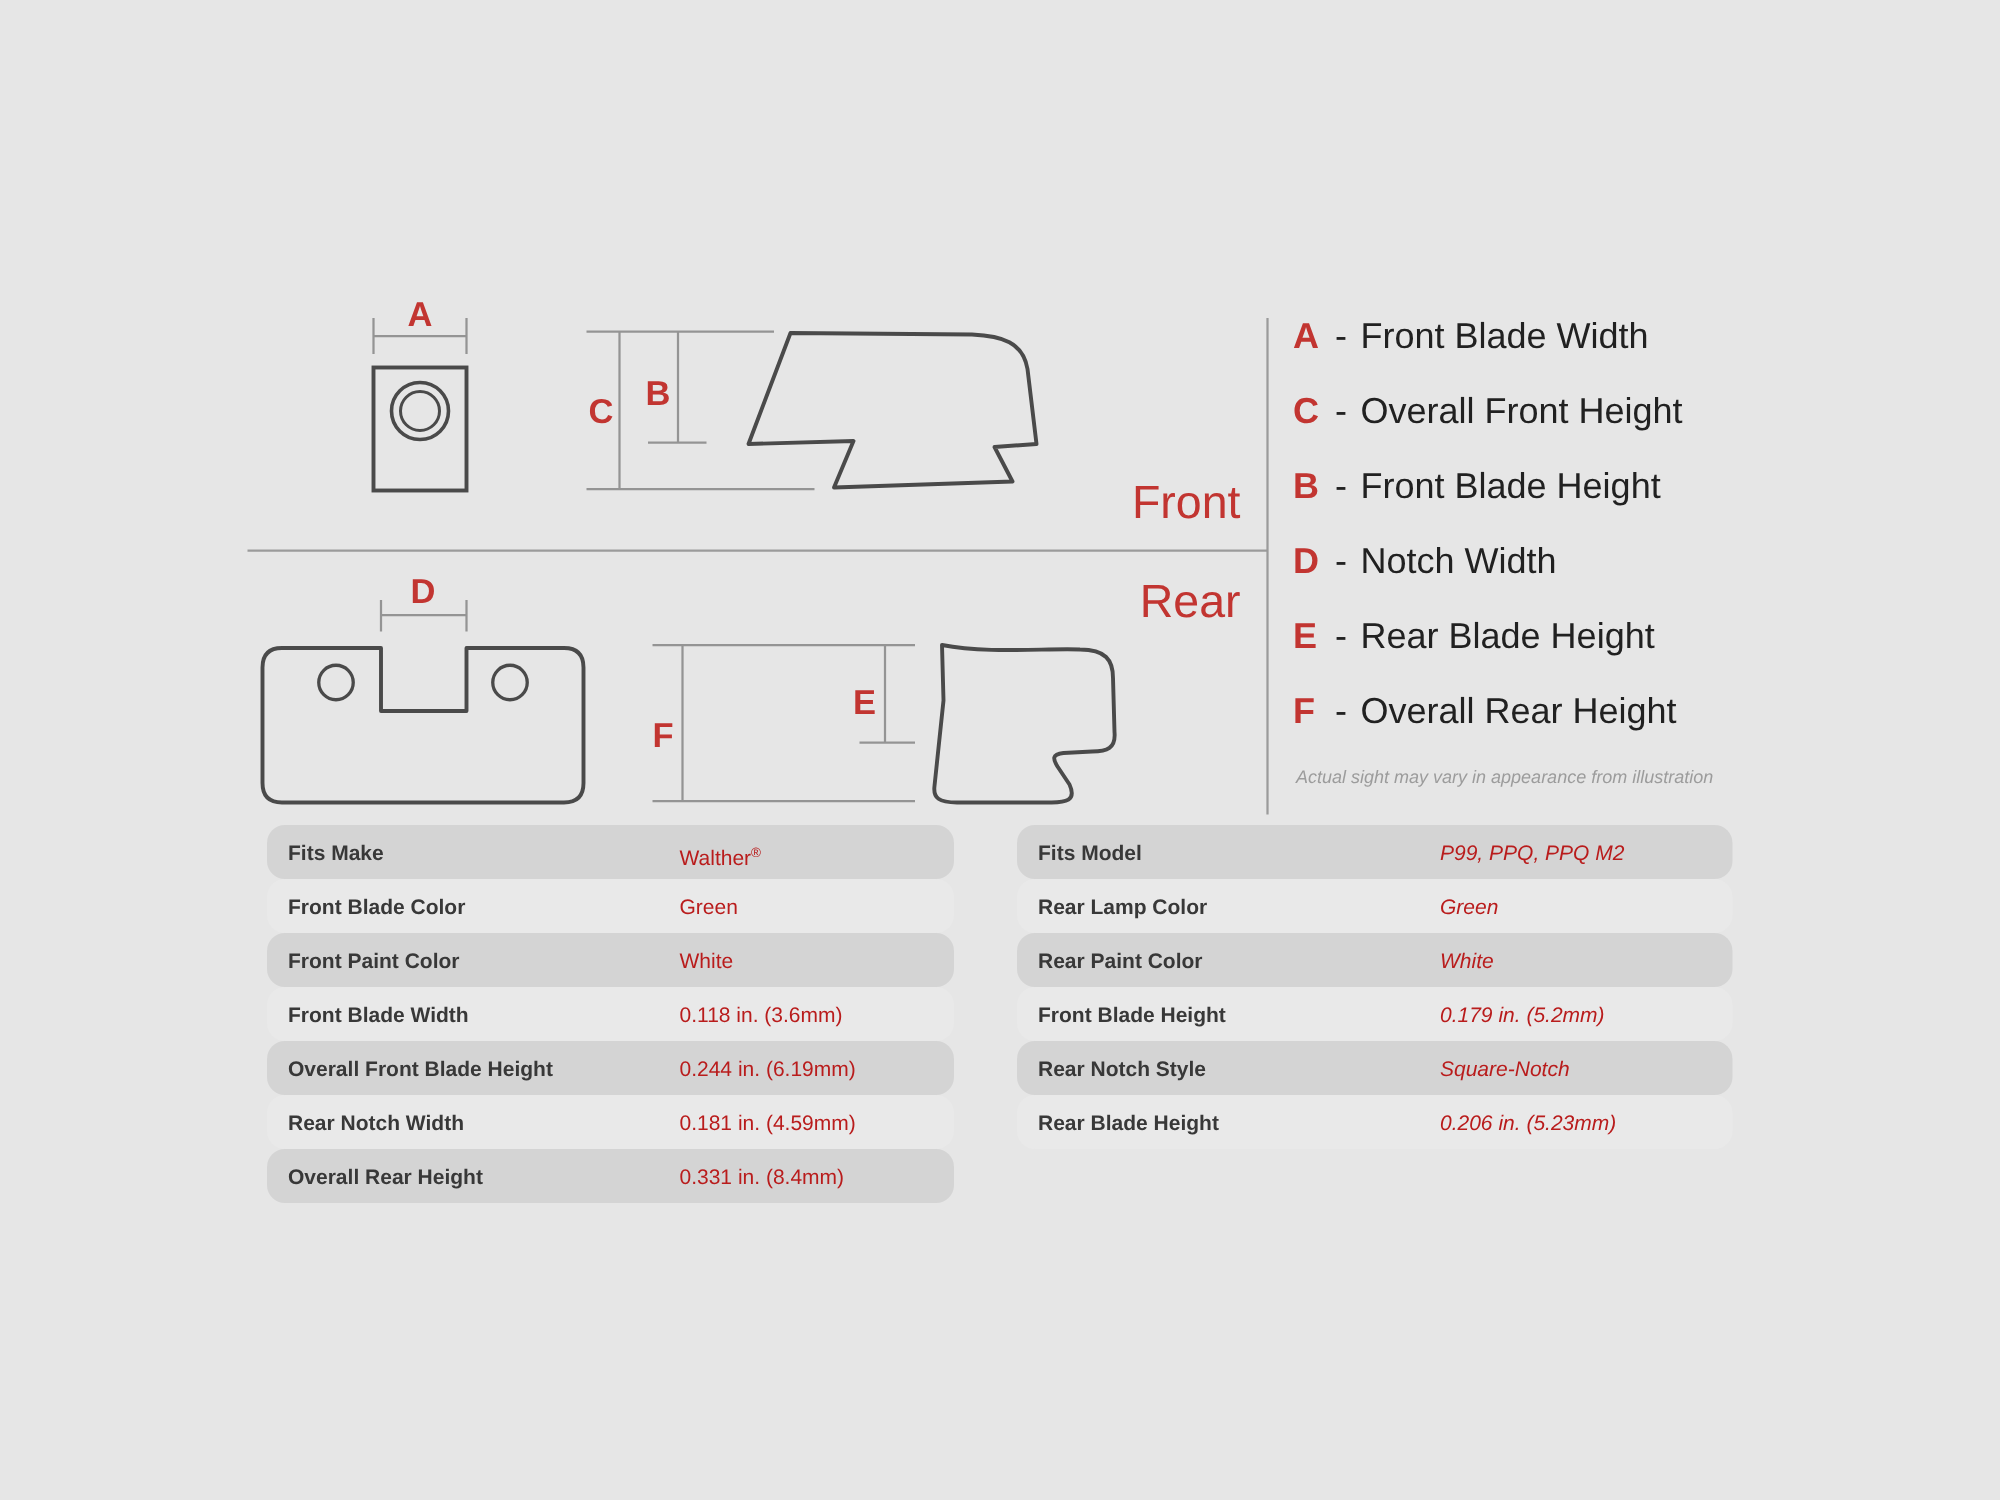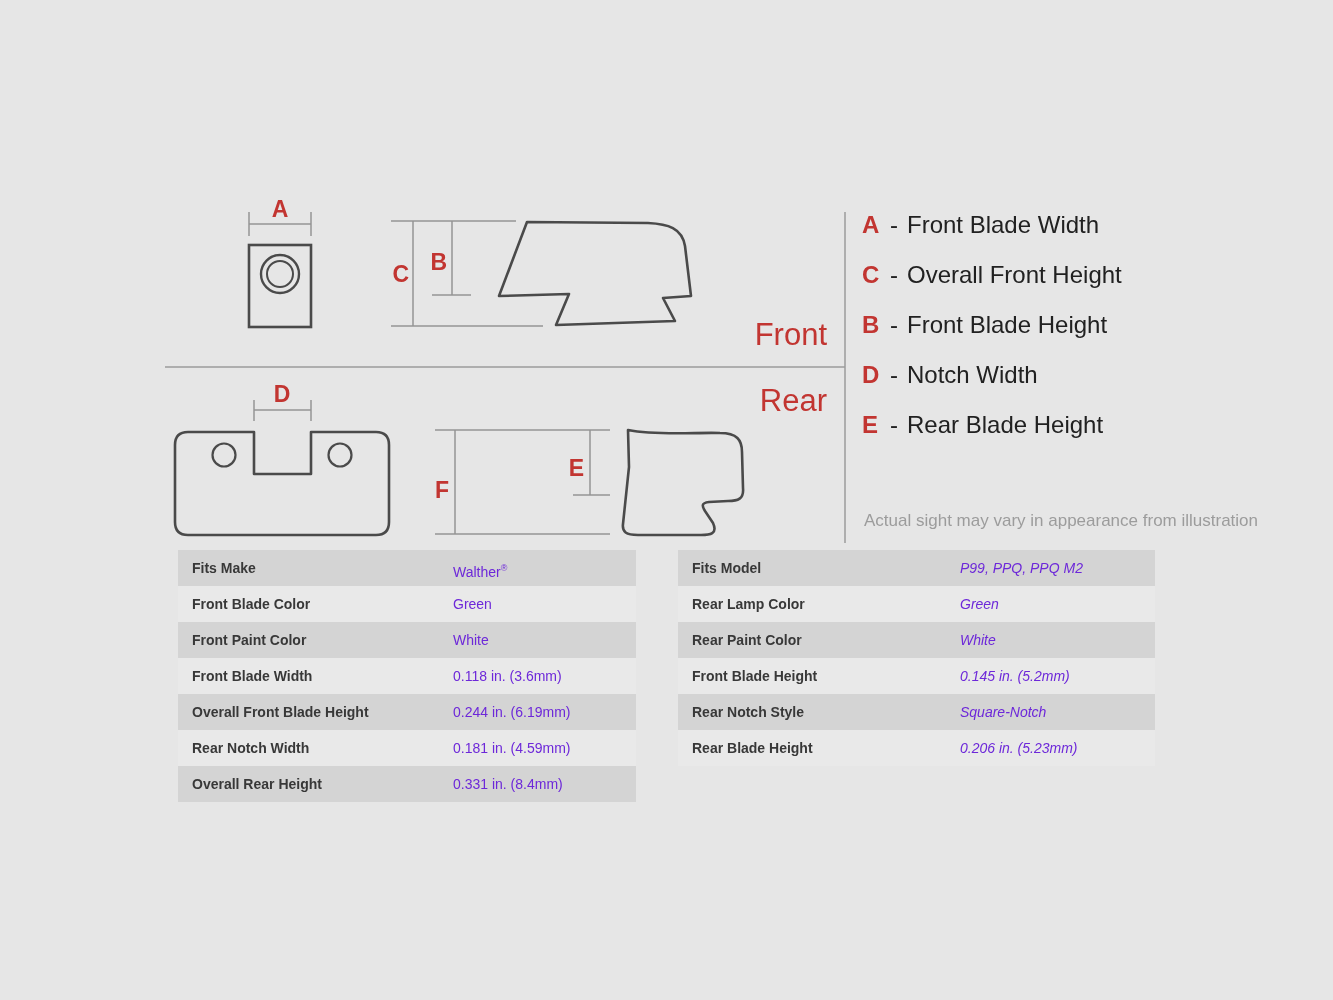--- a/index.html
+++ b/index.html
@@ -19,37 +19,37 @@
   .legend{position:absolute;left:862px;top:200px;width:320px;}
   .legend-row{
     height:50px;line-height:50px;
     font-size:24px;font-weight:500;color:#212121;
     white-space:nowrap;
   }
   .legend-letter{color:#c23531;font-weight:600;display:inline-block;min-width:26px;}
   .legend-dash{color:#212121;margin:0 9px 0 2px;}
   .legend-disclaimer{
     position:absolute;left:864px;top:511px;width:340px;
-    font-size:17px;color:#9c9c9c;white-space:nowrap;
+    font-size:12px;font-style:italic;color:#9c9c9c;white-space:nowrap;
   }
 
   
   .spec-table{position:absolute;top:550px;}
   .spec-table.left{left:178px;width:458px;}
   .spec-table.right{left:678px;width:477px;}
-  .spec-row{position:relative;height:36px;}
+  .spec-row{position:relative;height:36px;border-radius:12px;}
   .spec-row.shaded{background:#d4d4d4;}
   .spec-row.light{background:#e9e9e9;}
   .spec-label{
     position:absolute;left:14px;top:0;height:36px;line-height:36px;
     font-size:14px;font-weight:bold;color:#383838;white-space:nowrap;
   }
   .spec-value{
     position:absolute;top:0;height:36px;line-height:36px;
-    font-size:14px;color:#6d28d9;white-space:nowrap;
+    font-size:14px;color:#b91c1c;white-space:nowrap;
   }
   .spec-table.left  .spec-value{left:275px;}
   .spec-table.right .spec-value{left:282px;font-style:italic;}
   .spec-value sup{font-size:9px;}
 </style>
 </head>
 <body>
 
 <div class="stage">
 
@@ -113,20 +113,23 @@
     </div>
     <div class="legend-row">
       <span class="legend-letter">B</span><span class="legend-dash">-</span><span>Front Blade Height</span>
     </div>
     <div class="legend-row">
       <span class="legend-letter">D</span><span class="legend-dash">-</span><span>Notch Width</span>
     </div>
     <div class="legend-row">
       <span class="legend-letter">E</span><span class="legend-dash">-</span><span>Rear Blade Height</span>
     </div>
+    <div class="legend-row">
+      <span class="legend-letter">F</span><span class="legend-dash">-</span><span>Overall Rear Height</span>
+    </div>
   </div>
   <div class="legend-disclaimer">Actual sight may vary in appearance from illustration</div>
 
   <div class="spec-table left">
     <div class="spec-row shaded">
       <span class="spec-label">Fits Make</span>
       <span class="spec-value"><span>Walther</span><sup>®</sup></span>
     </div>
     <div class="spec-row light">
       <span class="spec-label">Front Blade Color</span>
@@ -162,21 +165,21 @@
     <div class="spec-row light">
       <span class="spec-label">Rear Lamp Color</span>
       <span class="spec-value">Green</span>
     </div>
     <div class="spec-row shaded">
       <span class="spec-label">Rear Paint Color</span>
       <span class="spec-value">White</span>
     </div>
     <div class="spec-row light">
       <span class="spec-label">Front Blade Height</span>
-      <span class="spec-value">0.145 in. (5.2mm)</span>
+      <span class="spec-value">0.179 in. (5.2mm)</span>
     </div>
     <div class="spec-row shaded">
       <span class="spec-label">Rear Notch Style</span>
       <span class="spec-value">Square-Notch</span>
     </div>
     <div class="spec-row light">
       <span class="spec-label">Rear Blade Height</span>
       <span class="spec-value">0.206 in. (5.23mm)</span>
     </div>
   </div>

